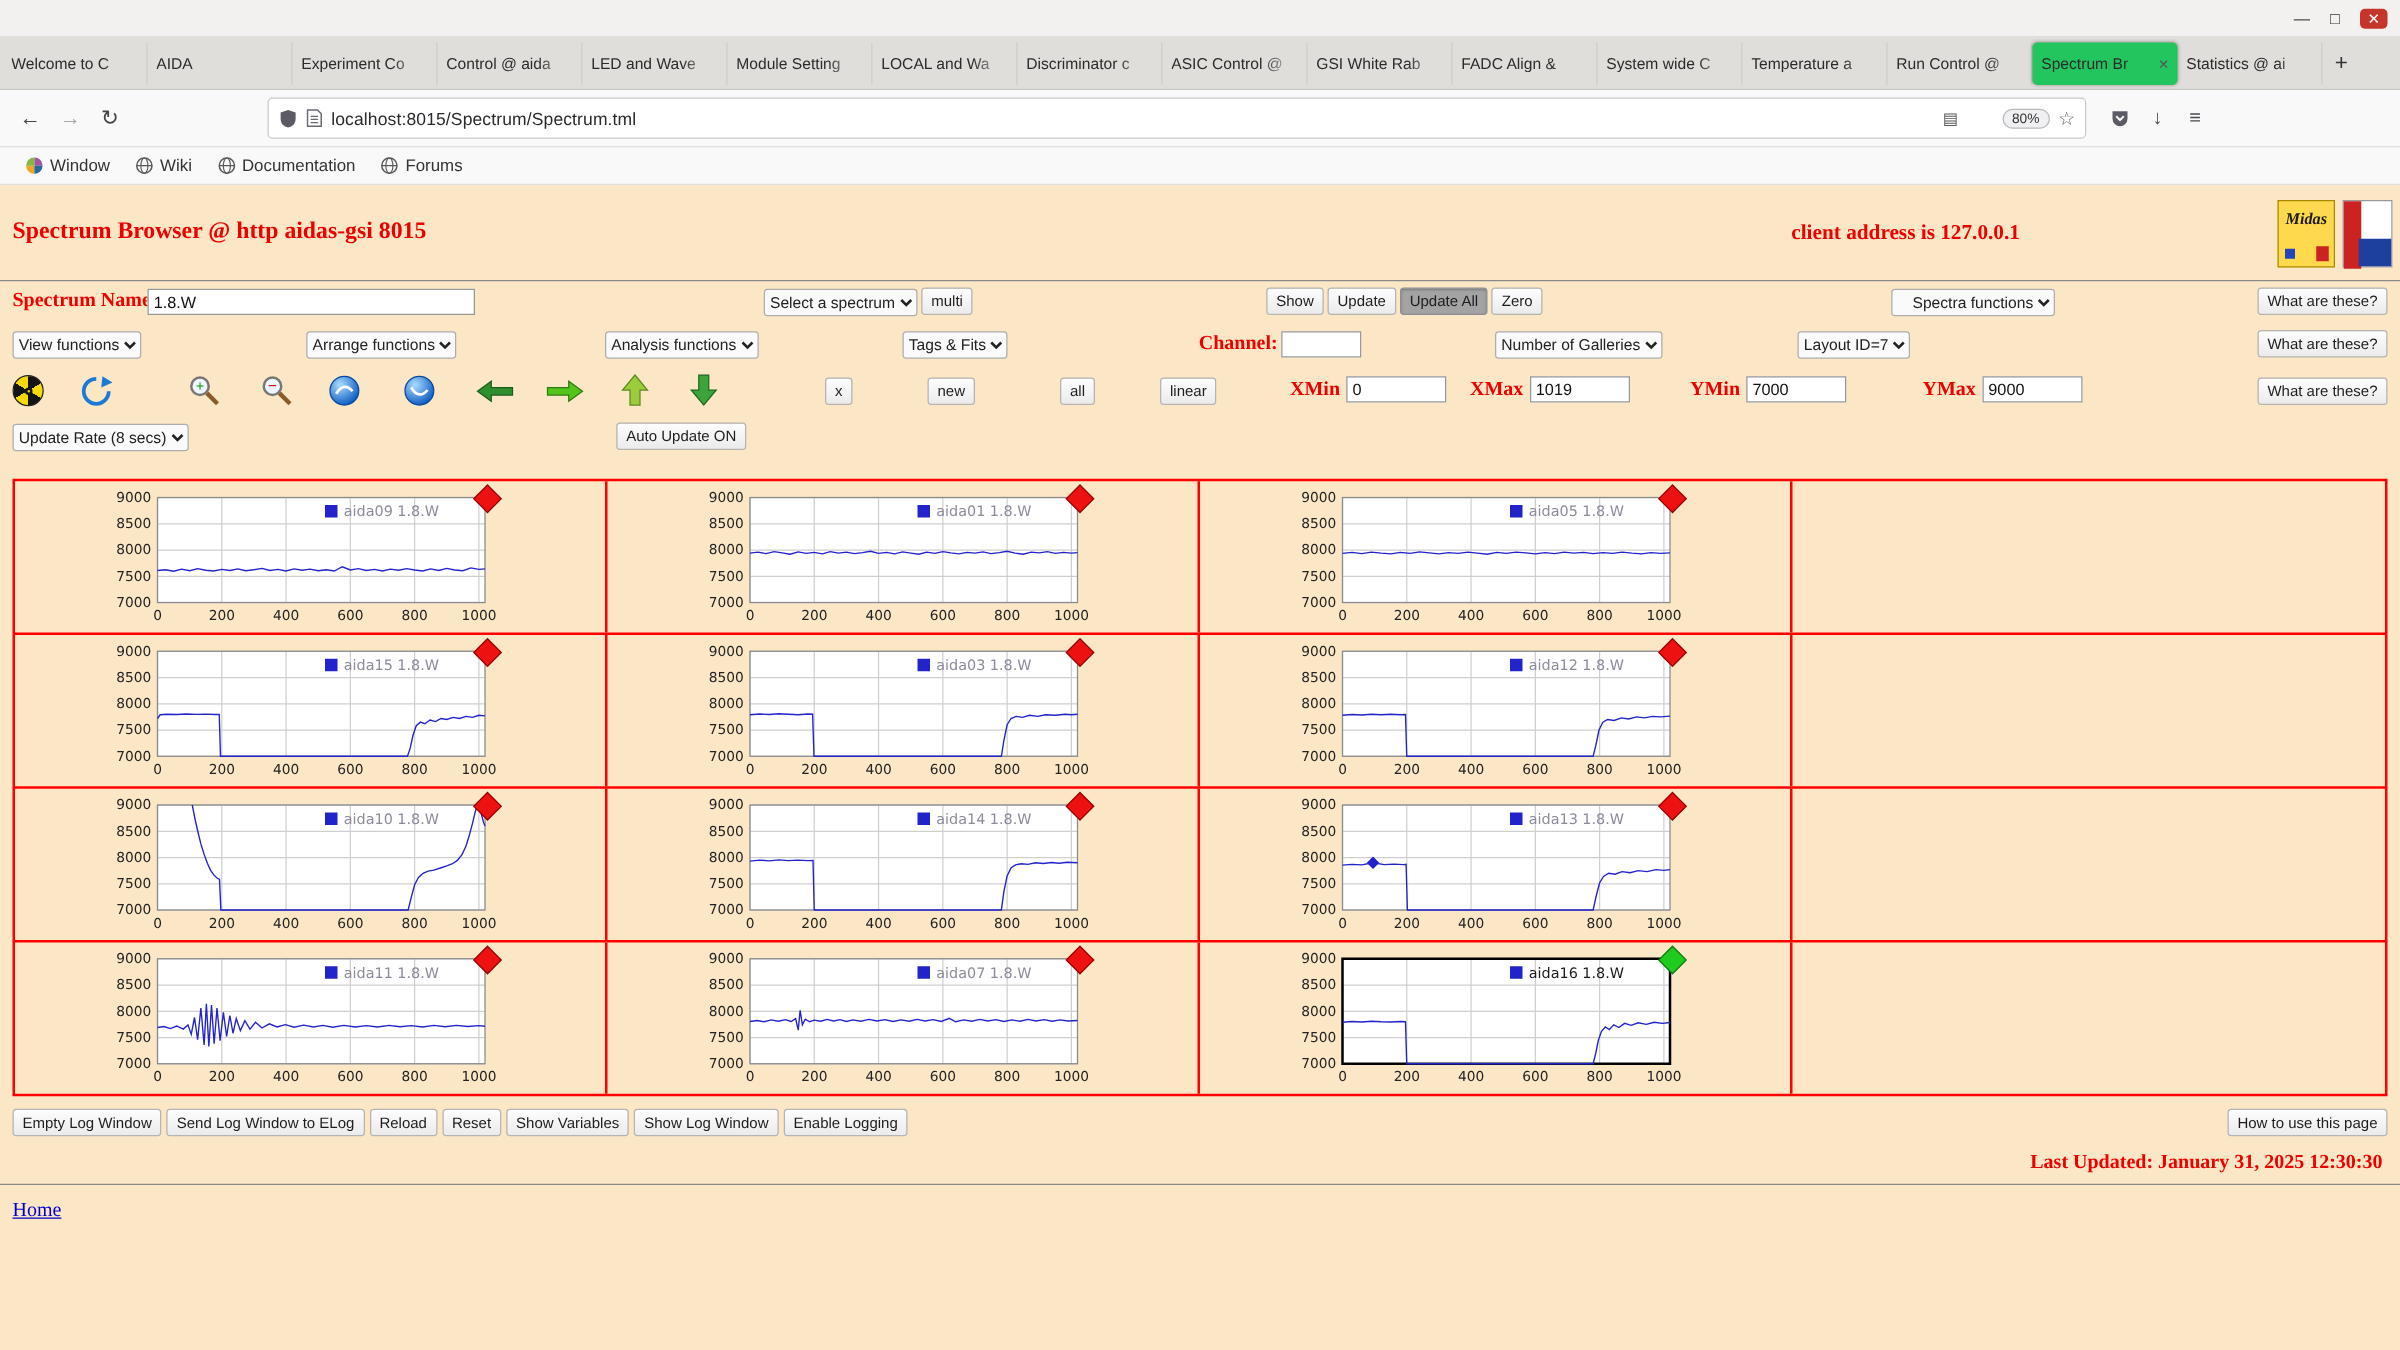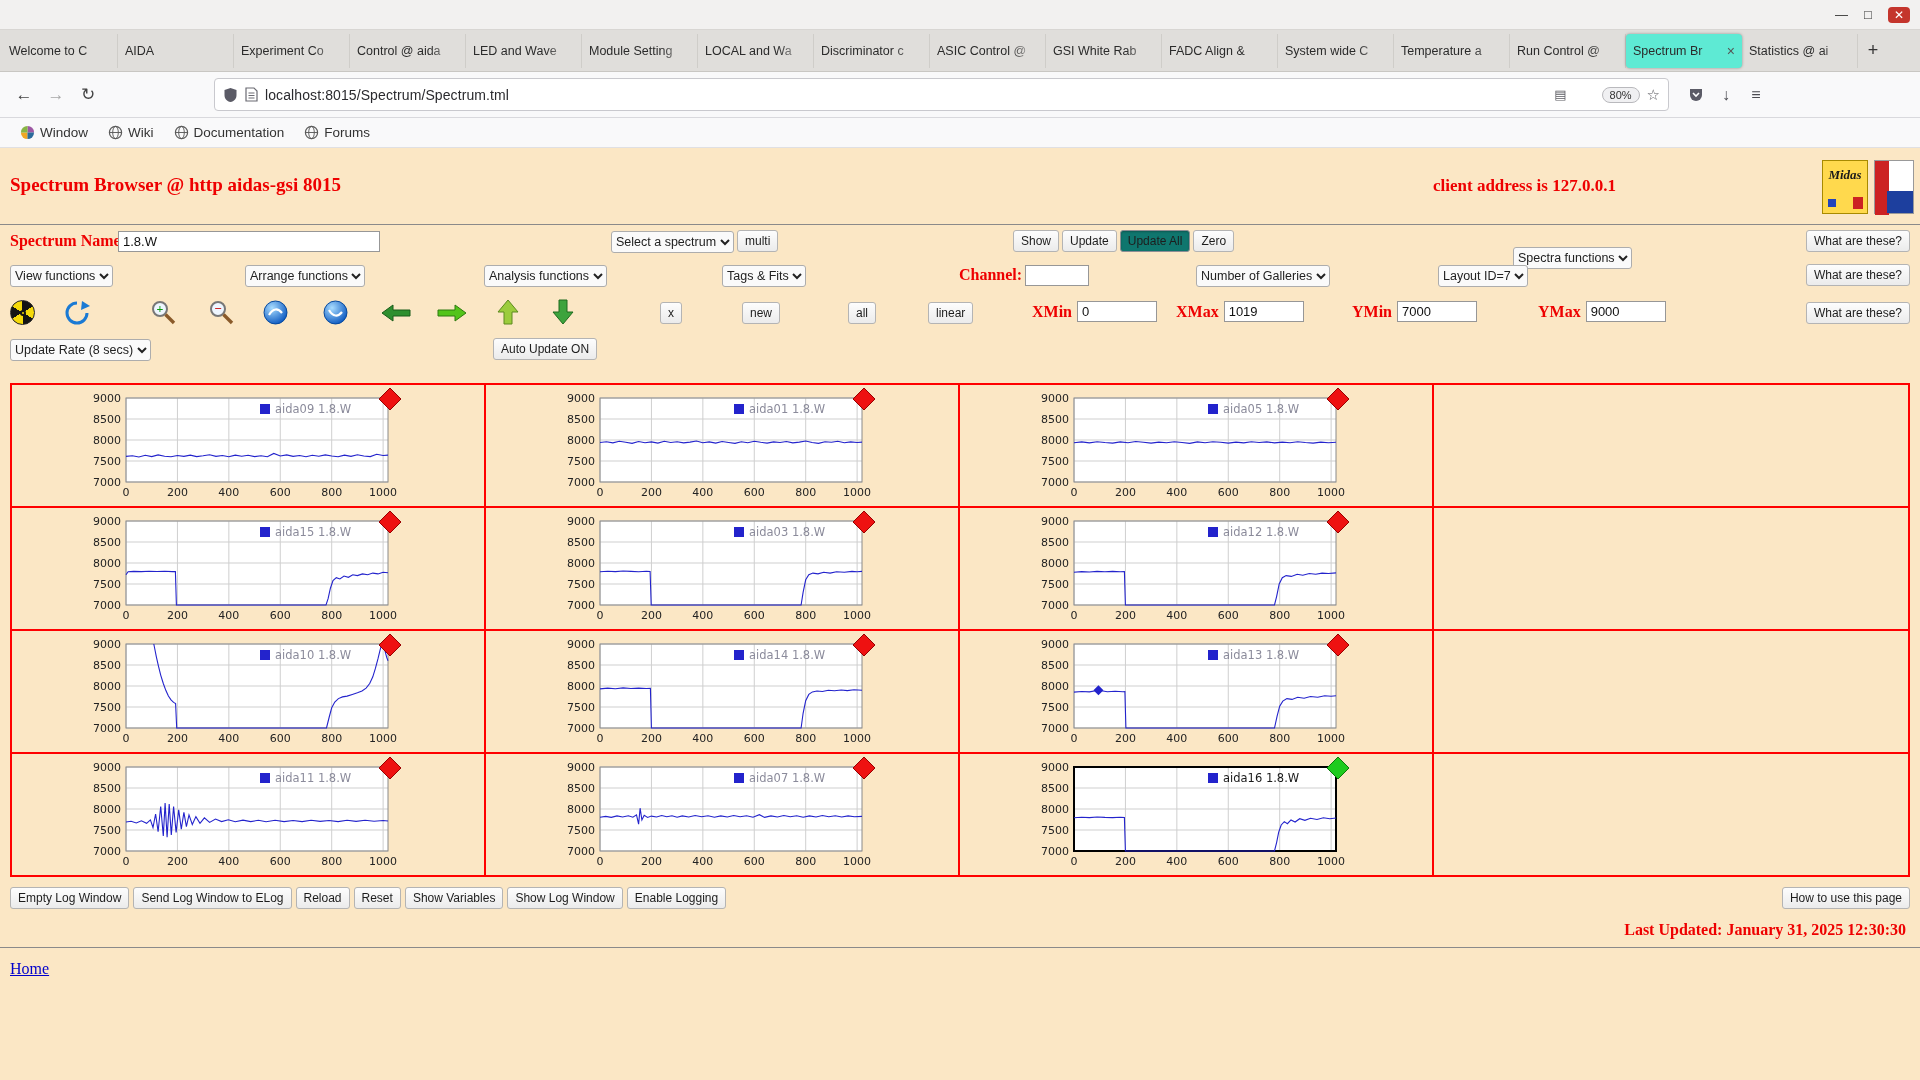--- a/index.html
+++ b/index.html
@@ -12,21 +12,21 @@
   .menu-item { padding:0 11px; display:flex; align-items:center; height:100%; cursor:default; }
   .win-controls { margin-left:auto; display:flex; align-items:center; gap:16px; padding-right:10px; }
   .wc { color:#333; font-size:13px; line-height:1; }
   .wc.close { background:#c4352c; color:#fff; border-radius:4px; padding:2px 6px; font-size:12px; }
 
   .tabbar { height:42px; background:#e0dedb; border-bottom:1px solid #c9c7c3; display:flex; align-items:center; padding:0 2px; flex:none; }
   .tabstrip { display:flex; align-items:center; height:100%; }
   .tab { width:116px; height:34px; display:flex; align-items:center; padding:0 7px; font-size:12.5px; color:#2b2b2b; border-right:1px solid #cfcdc9; position:relative; background:transparent; }
   .tab-label { flex:1; white-space:nowrap; overflow:hidden;
       -webkit-mask-image:linear-gradient(90deg,#000 72%,transparent); mask-image:linear-gradient(90deg,#000 72%,transparent); }
-  .tab.active { background:#5eead4; border-radius:4px; border-right:none; box-shadow:0 0 3px rgba(0,0,0,.35); }
+  .tab.active { background:#22c55e; border-radius:4px; border-right:none; box-shadow:0 0 3px rgba(0,0,0,.35); }
   .tab-close { font-size:14px; color:#555; padding-left:4px; }
   .newtab { width:30px; height:30px; display:flex; align-items:center; justify-content:center; font-size:18px; color:#333; border-radius:4px; }
 
   .navbar { height:46px; background:#f9f9fa; border-bottom:1px solid #d9d9dd; display:flex; align-items:center; padding:0 8px; flex:none; }
   .navbtn { width:32px; height:32px; display:flex; align-items:center; justify-content:center; font-size:17px; color:#444; border-radius:4px; }
   .navbtn.fwd { color:#a7a7a7; }
   .urlbar { margin-left:110px; width:1455px; height:33px; background:#ffffff; border:1px solid #c9c9ce; border-radius:4px; display:flex; align-items:center; padding:0 8px; gap:7px; font-size:14px; color:#2a2a2e; }
   .urltext { flex:1; letter-spacing:.1px; }
   .zoombadge { font-size:11px; color:#333; border:1px solid #b9b9bd; background:#f0f0f2; border-radius:8px; padding:1px 7px;margin-left:28px; }
   .staricon { font-size:15px; color:#5a5a60; }
@@ -57,21 +57,21 @@
   .row > * { position:absolute; }
   .rowB { height:30px; margin-top:8px; }
   .rowC { height:28px; margin-top:4px; }
   .rowD { height:28px; margin-top:6px; }
   .rowE { height:36px; margin-top:6px; }
   .rowF { height:30px; margin-top:4px; }
 
   select { font:12.5px "Liberation Sans",sans-serif; height:22px; background:#fafafa; border:1px solid #adadad; border-radius:3px; color:#222; }
   .tin { font:13px "Liberation Sans",sans-serif; border:1px solid #979797; background:#fff; height:21px; padding:0 4px; color:#111; }
   .btn { font:12px "Liberation Sans",sans-serif; background:linear-gradient(#fdfdfd,#ebebeb); border:1px solid #b4b4b4; border-radius:3px; padding:3px 7px; color:#1d1d1d; white-space:nowrap; }
-  .btn.pressed { background:#0f766e; border-color:#8e8e94; box-shadow:inset 0 1px 2px rgba(0,0,0,.25); }
+  .btn.pressed { background:#a3a3a3; border-color:#8e8e94; box-shadow:inset 0 1px 2px rgba(0,0,0,.25); }
   .btngroup { display:flex; gap:3px; }
   .lblgrp { display:flex; align-items:center; gap:5px; }
 
   .iconbtn { display:flex; align-items:center; justify-content:center; }
   .radiation { width:25px; height:25px; border-radius:50%; border:1px solid #222; position:relative;
      background:conic-gradient(#141414 0 60deg,#f5d90a 60deg 120deg,#141414 120deg 180deg,#f5d90a 180deg 240deg,#141414 240deg 300deg,#f5d90a 300deg 360deg); }
   .radiation::after { content:""; position:absolute; inset:8.5px; border-radius:50%; background:#f5d90a; border:2px solid #141414; }
 
   
   .gallery { margin:16px 10px 0 10px; border:2px solid #ff0000; background:#fbe7c5; }
@@ -255,21 +255,21 @@
       <span class="rl" style="left:10px; top:3px;">Spectrum Name:</span>
       <input class="tin" style="left: 118px; top: 2px; width: 262px;" value="1.8.W">
       <select style="left:611px; top:2px;"><option>Select a spectrum</option></select>
       <button class="btn" style="left:737px; top:1px;">multi</button>
       <div class="btngroup" style="left:1013px; top:1px;">
         <button class="btn">Show</button>
         <button class="btn">Update</button>
         <button class="btn pressed">Update All</button>
         <button class="btn">Zero</button>
       </div>
-      <select style="left:1513px; top:18px;"><option>Spectra functions</option></select>
+      <select style="left:1513px; top:2px;padding-left:12px;"><option>Spectra functions</option></select>
       <button class="btn" style="right:10px; top:1px;">What are these?</button>
     </div>
 
     <div class="row rowD">
       <select style="left:10px; top:2px;"><option>View functions</option></select>
       <select style="left:245px; top:2px;text-align:center;"><option>Arrange functions</option></select>
       <select style="left:484px; top:2px;"><option>Analysis functions</option></select>
       <select style="left:722px; top:2px;"><option>Tags &amp; Fits</option></select>
       <span class="rl" style="left:959px; top:3px;">Channel:</span>
       <input class="tin" style="left: 1025px; top: 2px; width: 64px;" value="">

